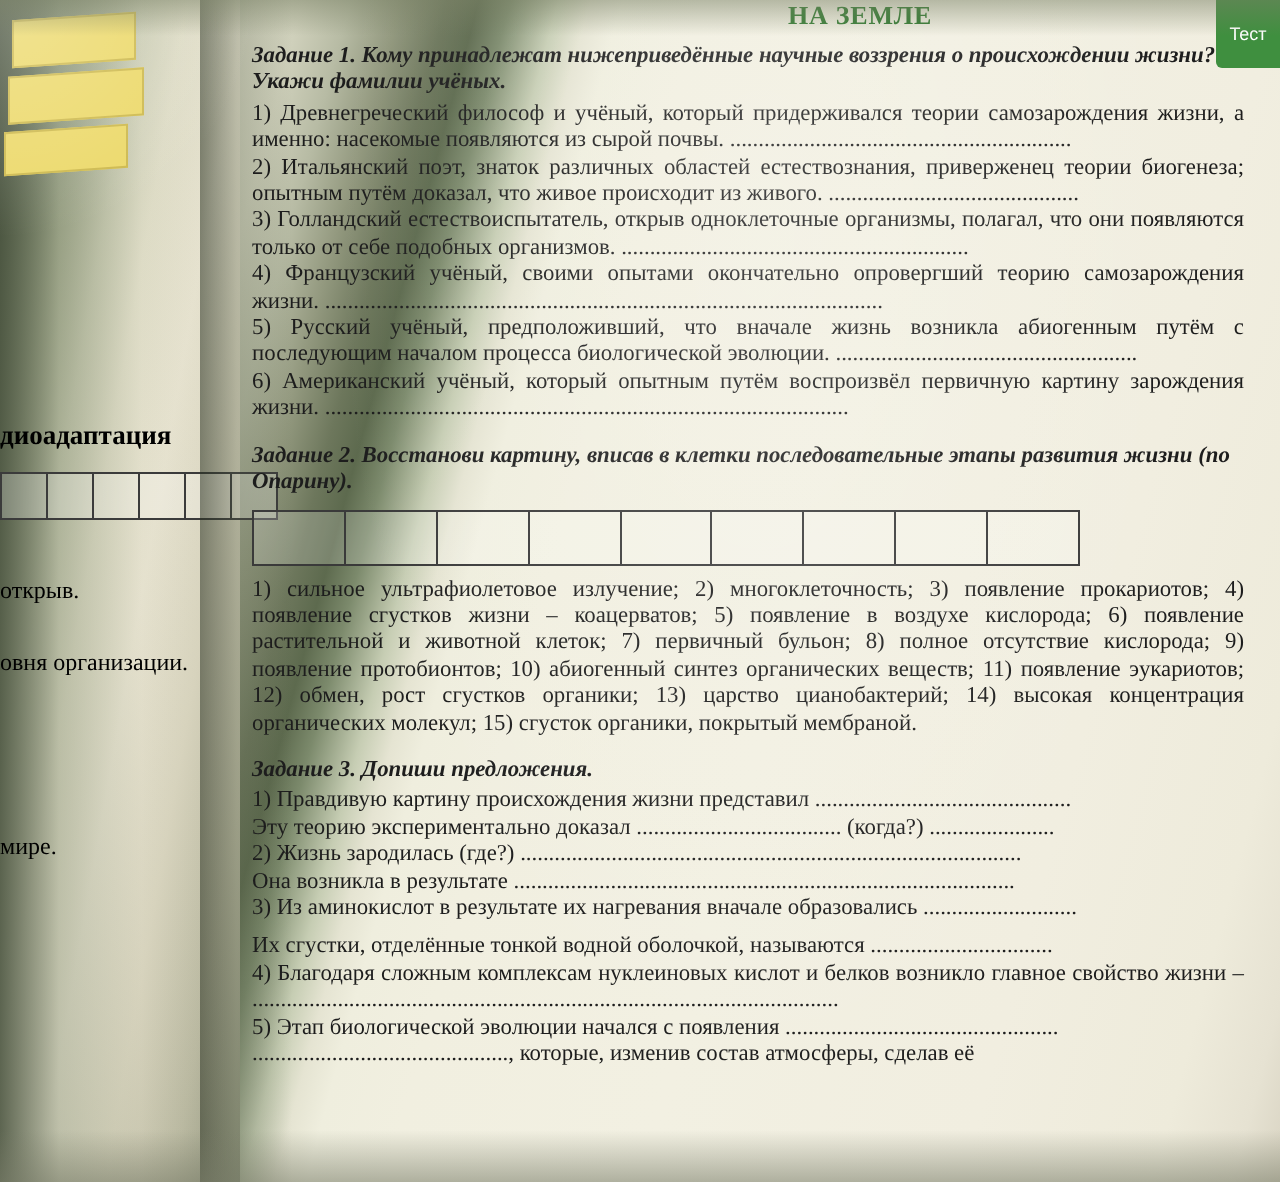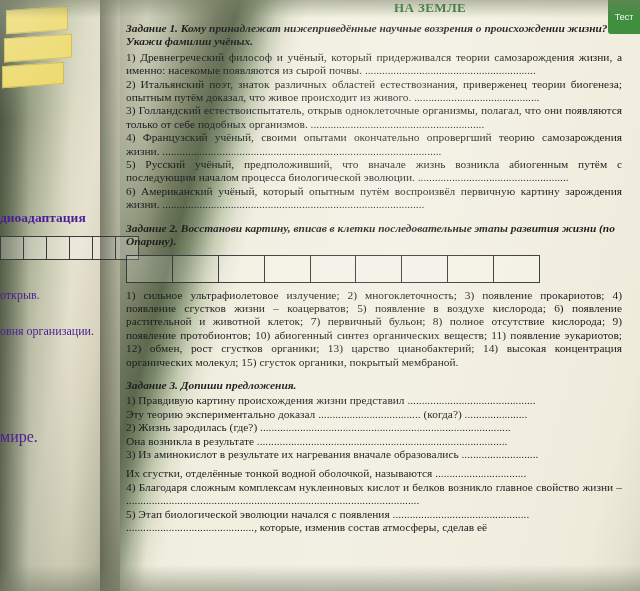--- a/index.html
+++ b/index.html
@@ -51,40 +51,40 @@
   .swatch {
     position: absolute;
     background: #ecd96a;
     border: 1px solid #cdb94e;
   }
   .swatch.s1 { left: 6px; top: 8px; width: 60px; height: 22px; transform: skewY(-4deg); }
   .swatch.s2 { left: 4px; top: 36px; width: 66px; height: 22px; transform: skewY(-4deg); }
   .swatch.s3 { left: 2px; top: 64px; width: 60px; height: 20px; transform: skewY(-4deg); }
   .left-text {
     position: absolute;
-    color: #4c1d95;
+    color: #000000;
     font-family: "Liberation Serif", serif;
     white-space: nowrap;
   }
   .left-title {
     left: 0px; top: 210px; font-size: 13.5px; font-weight: bold;
   }
   .left-boxes {
     position: absolute; left: 0px; top: 236px;
     display: flex;
   }
   .left-boxes .cell {
     width: 22px; height: 22px;
     border: 1px solid #3b3b3b;
     margin-right: -1px;
     background: rgba(255,255,255,0.25);
   }
   .lt-1 { left: 0px; top: 288px; font-size: 12px; }
   .lt-2 { left: 0px; top: 324px; font-size: 12px; }
-  .lt-3 { left: 0px; top: 428px; font-size: 16px; }
+  .lt-3 { left: 0px; top: 416px; font-size: 12px; }
 
   
   .tab {
     position: absolute;
     right: 0; top: 0;
     width: 32px; height: 34px;
     background: #3f8f3f;
     color: #fff;
     font-size: 9px;
     font-family: "Liberation Sans", sans-serif;

